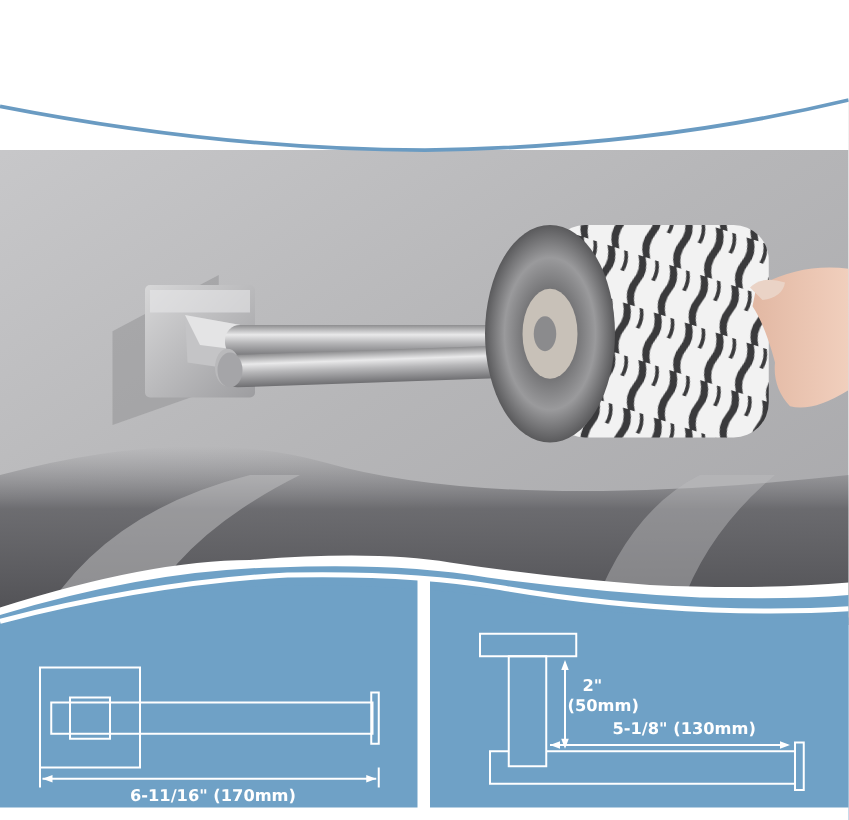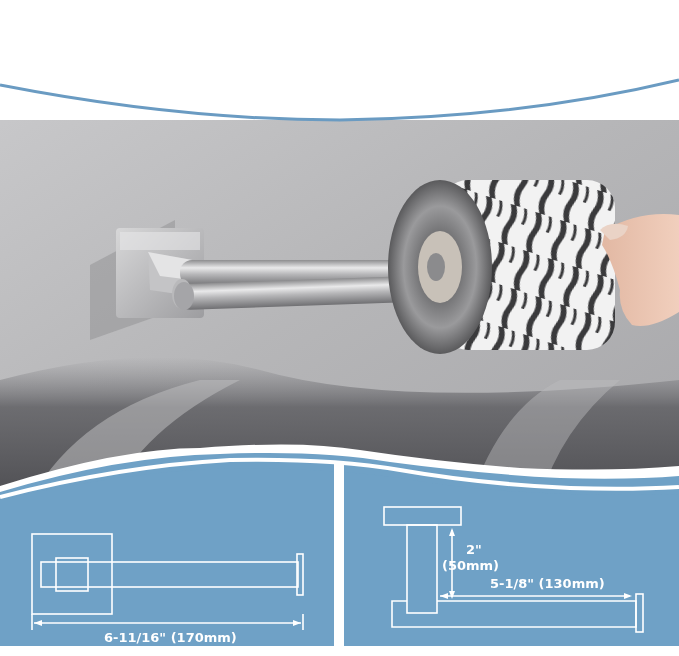--- a/index.html
+++ b/index.html
@@ -162,17 +162,17 @@
         <line x1="108" y1="60" x2="108" y2="127"></line>
 
         <line x1="96" y1="126" x2="286" y2="126"></line>
       </g>
       <path d="M108 58 L105 66 L111 66 Z" fill="#ffffff"></path>
       <path d="M108 129 L105 121 L111 121 Z" fill="#ffffff"></path>
       <path d="M96 126 L104 123 L104 129 Z" fill="#ffffff"></path>
       <path d="M288 126 L280 123 L280 129 Z" fill="#ffffff"></path>
     </svg>
     <div class="dim-label" style="left:122px; top:72px;">2"</div>
-    <div class="dim-label" style="left:98px; top:88px;">(50mm)</div>
+    <div class="dim-label" style="left:110px; top:88px;">(50mm)</div>
     <div class="dim-label" style="left:146px; top:106px;">5-1/8" (130mm)</div>
   </div>
 
 </div>
 
 </body></html>

